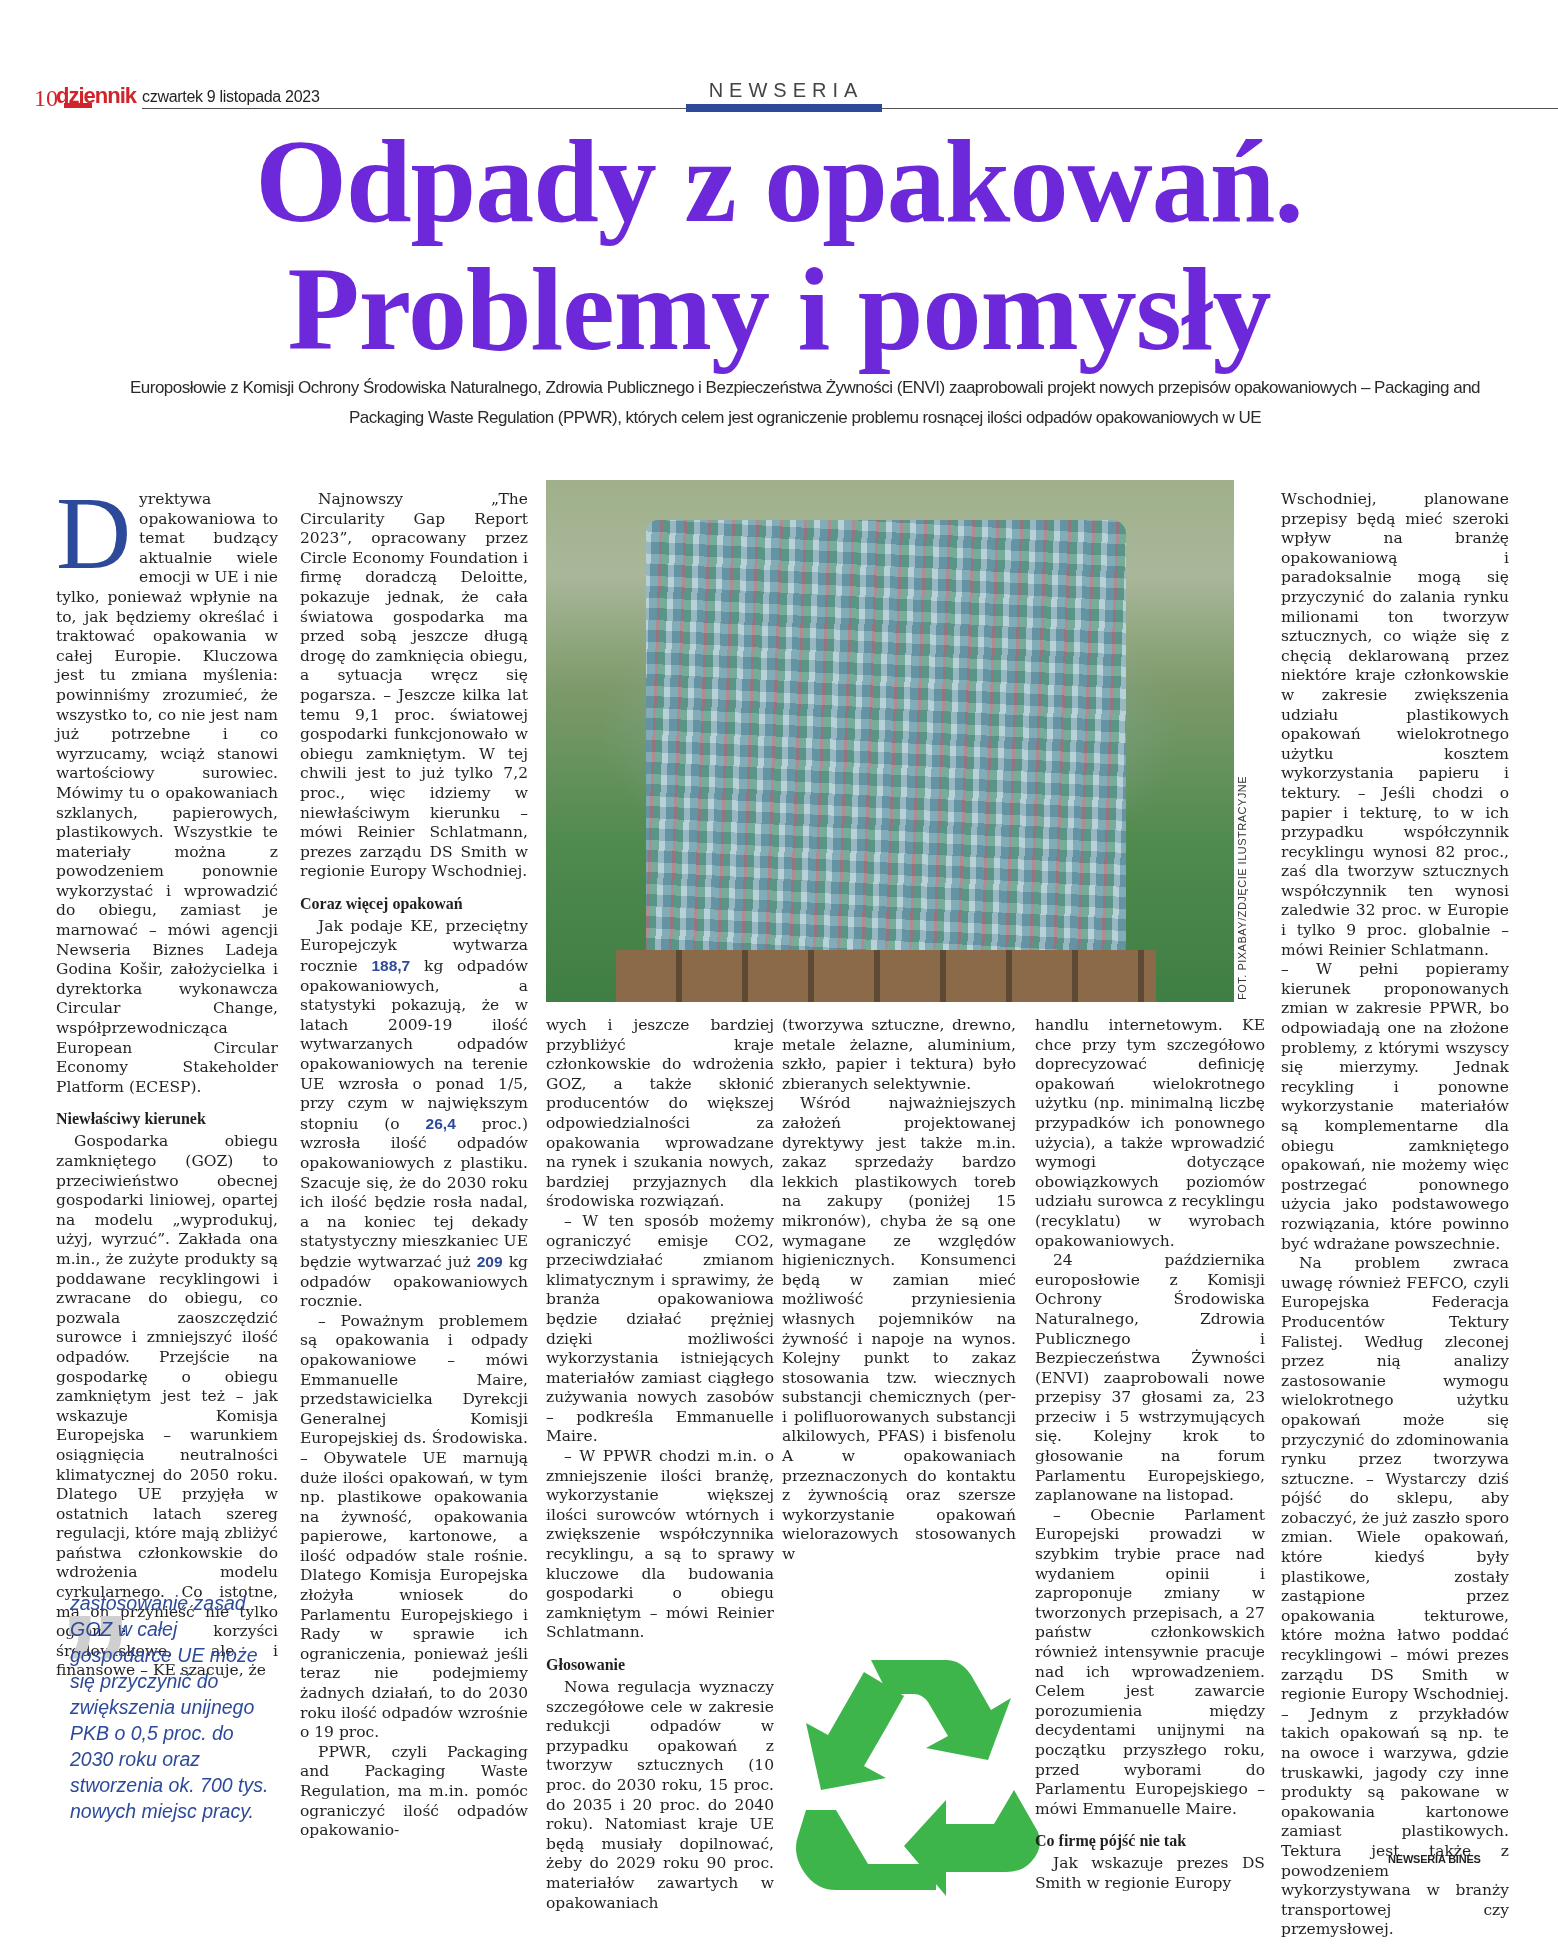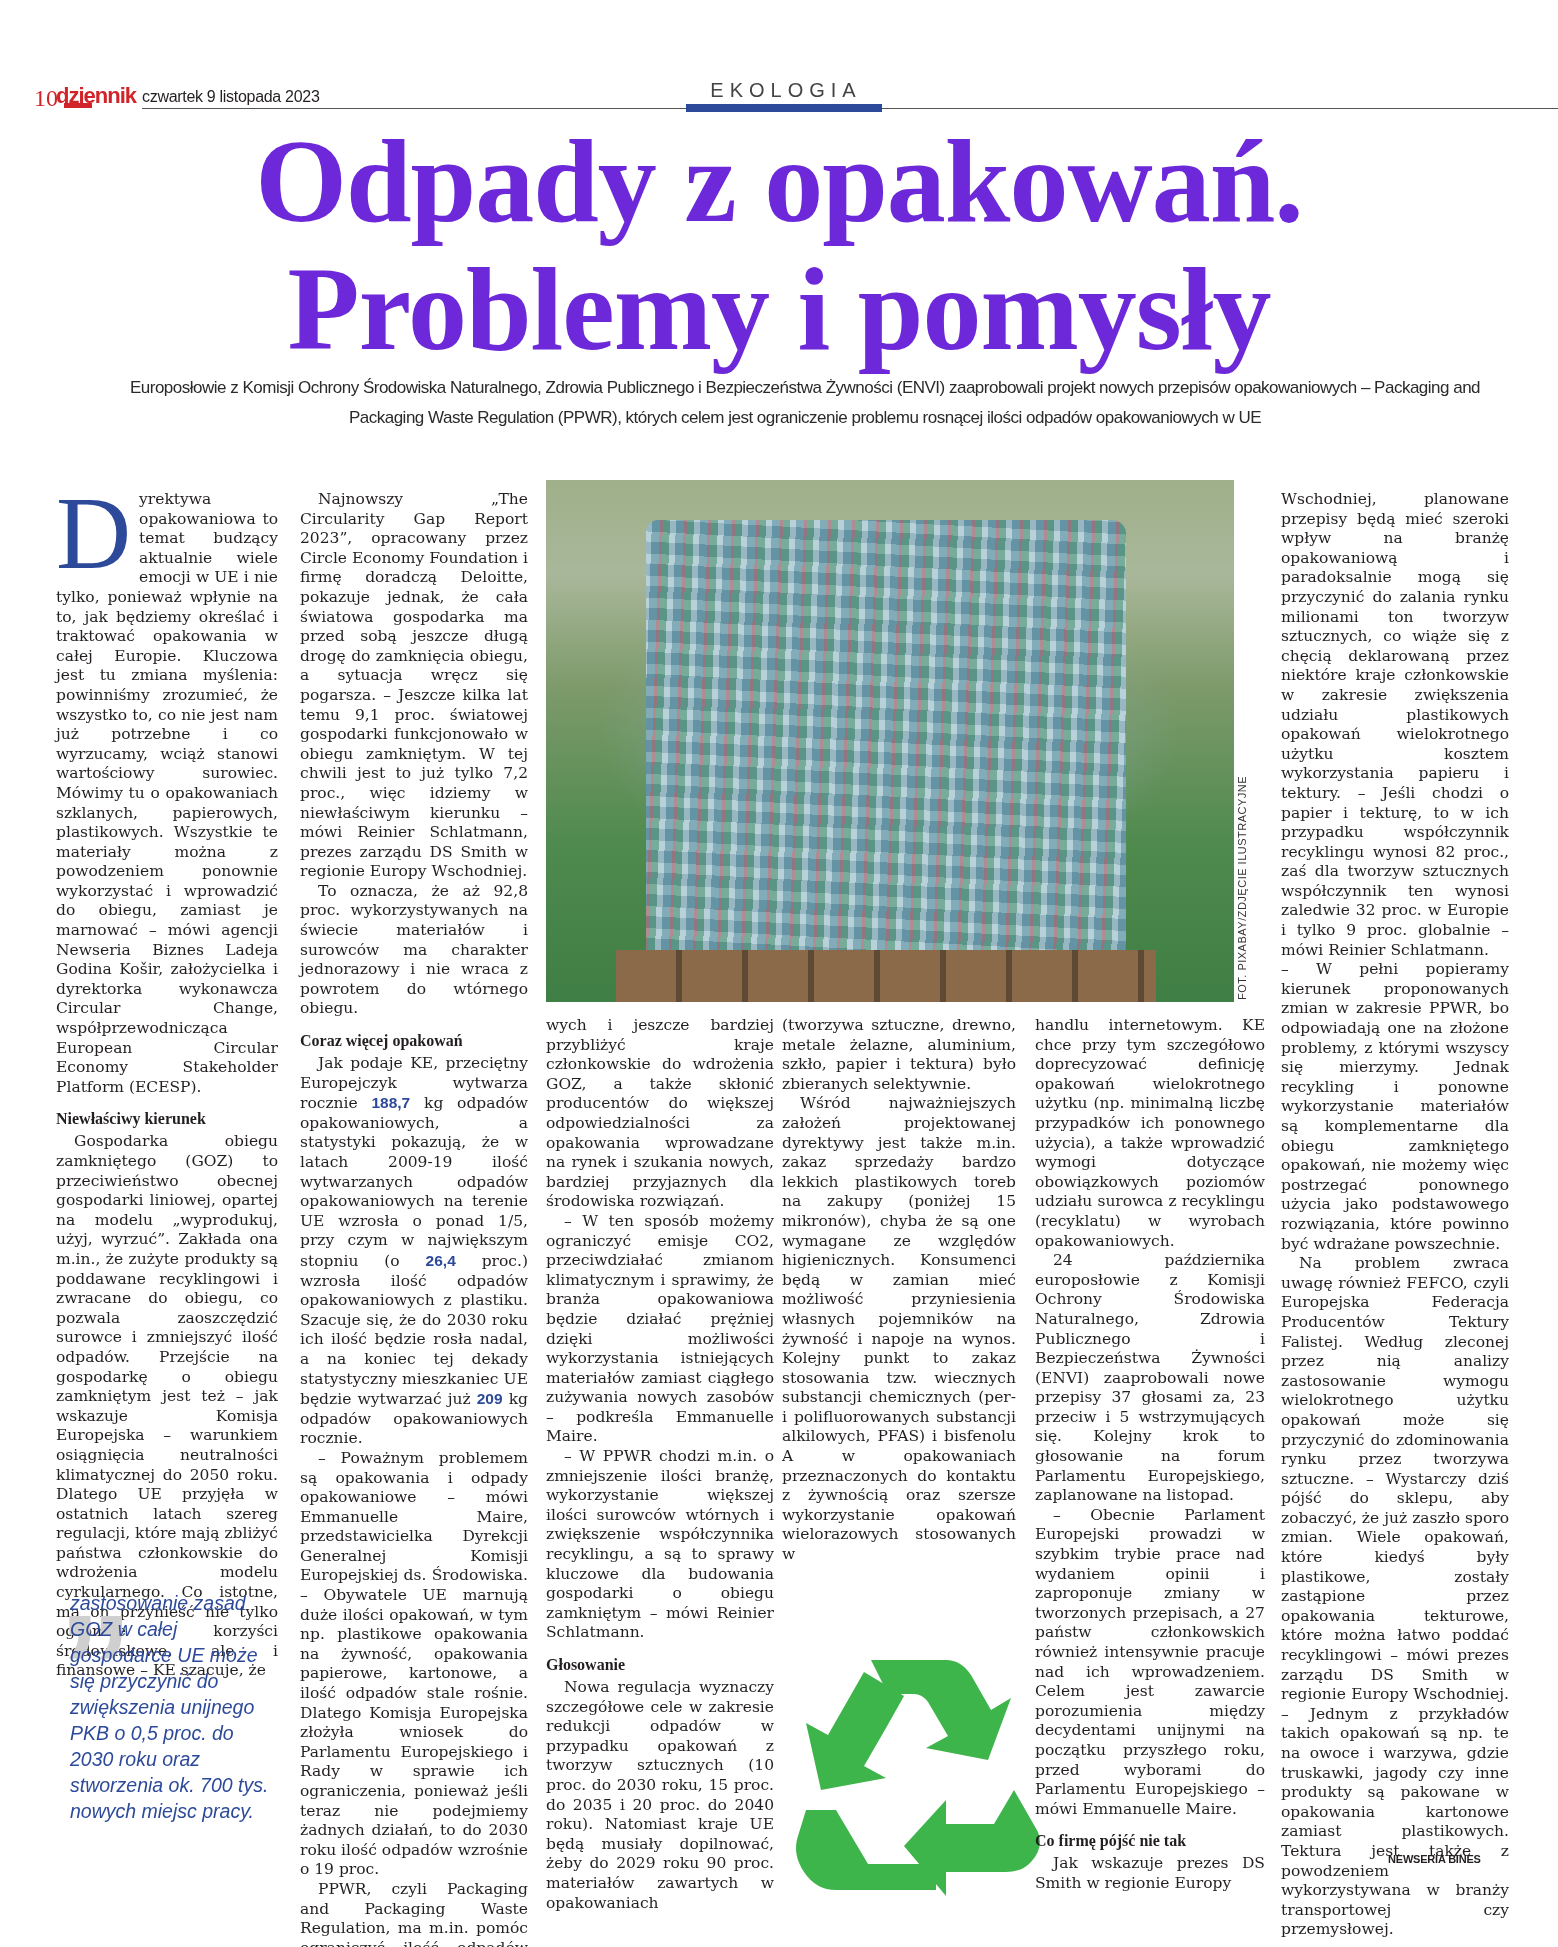--- a/index.html
+++ b/index.html
@@ -63,21 +63,21 @@
   </style>
 </head>
 <body>
 
 <div class="header">
   <span class="page-num">10</span>
   <span class="logo">dziennik</span>
   <span class="logo-sub"></span>
   <span class="date" style="left:142px;">czwartek 9 listopada 2023</span>
   <div class="header-rule" style="left:142px;width:1416px;"></div>
-  <div class="section" style="left:686px;width:200px;">EKOLOGIA</div>
+  <div class="section" style="left:686px;width:200px;">NEWSERIA</div>
   <div class="section-bar" style="left:686px;width:196px;"></div>
 </div>
 
 <h1 class="title">
   <span>Odpady z opakowań.</span><br>
   <span>Problemy i pomysły</span>
 </h1>
 
 <p class="lead">Europosłowie z Komisji Ochrony Środowiska Naturalnego, Zdrowia Publicznego i Bezpieczeństwa Żywności (ENVI) zaaprobowali projekt nowych przepisów opakowaniowych – Packaging and Packaging Waste Regulation (PPWR), których celem jest ograniczenie problemu rosnącej ilości odpadów opakowaniowych w UE</p>
 
@@ -94,21 +94,20 @@
   <p class="first">yrektywa opakowaniowa to temat budzący aktualnie wiele emocji w UE i nie tylko, ponieważ wpłynie na to, jak będziemy określać i traktować opakowania w całej Europie. Kluczowa jest tu zmiana myślenia: powinniśmy zrozumieć, że wszystko to, co nie jest nam już potrzebne i co wyrzucamy, wciąż stanowi wartościowy surowiec. Mówimy tu o opakowaniach szklanych, papierowych, plastikowych. Wszystkie te materiały można z powodzeniem ponownie wykorzystać i wprowadzić do obiegu, zamiast je marnować – mówi agencji Newseria Biznes Ladeja Godina Košir, założycielka i dyrektorka wykonawcza Circular Change, współprzewodnicząca European Circular Economy Stakeholder Platform (ECESP).</p>
   <h3>Niewłaściwy kierunek</h3>
   <p>Gospodarka obiegu zamkniętego (GOZ) to przeciwieństwo obecnej gospodarki liniowej, opartej na modelu „wyprodukuj, użyj, wyrzuć”. Zakłada ona m.in., że zużyte produkty są poddawane recyklingowi i zwracane do obiegu, co pozwala zaoszczędzić surowce i zmniejszyć ilość odpadów. Przejście na gospodarkę o obiegu zamkniętym jest też – jak wskazuje Komisja Europejska – warunkiem osiągnięcia neutralności klimatycznej do 2050 roku. Dlatego UE przyjęła w ostatnich latach szereg regulacji, które mają zbliżyć państwa członkowskie do wdrożenia modelu cyrkularnego. Co istotne, ma on przynieść nie tylko ogromne korzyści środowiskowe, ale i finansowe – KE szacuje, że</p>
 </div>
 
 <div class="quote-mark">”</div>
 <div class="quote">zastosowanie zasad GOZ w całej gospodarce UE może się przyczynić do zwiększenia unijnego PKB o 0,5 proc. do 2030 roku oraz stworzenia ok. 700 tys. nowych miejsc pracy.</div>
 
 <div class="col col2">
   <p>Najnowszy „The Circularity Gap Report 2023”, opracowany przez Circle Economy Foundation i firmę doradczą Deloitte, pokazuje jednak, że cała światowa gospodarka ma przed sobą jeszcze długą drogę do zamknięcia obiegu, a sytuacja wręcz się pogarsza. – Jeszcze kilka lat temu 9,1 proc. światowej gospodarki funkcjonowało w obiegu zamkniętym. W tej chwili jest to już tylko 7,2 proc., więc idziemy w niewłaściwym kierunku – mówi Reinier Schlatmann, prezes zarządu DS Smith w regionie Europy Wschodniej.</p>
-  <p>To oznacza, że aż 92,8 proc. wykorzystywanych na świecie materiałów i surowców ma charakter jednorazowy i nie wraca z powrotem do wtórnego obiegu.</p>
   <h3>Coraz więcej opakowań</h3>
   <p><span>Jak podaje KE, przeciętny Europejczyk wytwarza rocznie </span><span class="hl">188,7</span><span> kg odpadów opakowaniowych, a statystyki pokazują, że w latach 2009-19 ilość wytwarzanych odpadów opakowaniowych na terenie UE wzrosła o ponad 1/5, przy czym w największym stopniu (o </span><span class="hl">26,4</span><span> proc.) wzrosła ilość odpadów opakowaniowych z plastiku. Szacuje się, że do 2030 roku ich ilość będzie rosła nadal, a na koniec tej dekady statystyczny mieszkaniec UE będzie wytwarzać już </span><span class="hl">209</span><span> kg odpadów opakowaniowych rocznie.</span></p>
   <p>– Poważnym problemem są opakowania i odpady opakowaniowe – mówi Emmanuelle Maire, przedstawicielka Dyrekcji Generalnej Komisji Europejskiej ds. Środowiska. – Obywatele UE marnują duże ilości opakowań, w tym np. plastikowe opakowania na żywność, opakowania papierowe, kartonowe, a ilość odpadów stale rośnie. Dlatego Komisja Europejska złożyła wniosek do Parlamentu Europejskiego i Rady w sprawie ich ograniczenia, ponieważ jeśli teraz nie podejmiemy żadnych działań, to do 2030 roku ilość odpadów wzrośnie o 19 proc.</p>
   <p>PPWR, czyli Packaging and Packaging Waste Regulation, ma m.in. pomóc ograniczyć ilość odpadów opakowanio-</p>
 </div>
 
 <div class="col col3">
   <p class="noind">wych i jeszcze bardziej przybliżyć kraje członkowskie do wdrożenia GOZ, a także skłonić producentów do większej odpowiedzialności za opakowania wprowadzane na rynek i szukania nowych, bardziej przyjaznych dla środowiska rozwiązań.</p>
   <p>– W ten sposób możemy ograniczyć emisje CO2, przeciwdziałać zmianom klimatycznym i sprawimy, że branża opakowaniowa będzie działać prężniej dzięki możliwości wykorzystania istniejących materiałów zamiast ciągłego zużywania nowych zasobów – podkreśla Emmanuelle Maire.</p>
   <p>– W PPWR chodzi m.in. o zmniejszenie ilości branżę, wykorzystanie większej ilości surowców wtórnych i zwiększenie współczynnika recyklingu, a są to sprawy kluczowe dla budowania gospodarki o obiegu zamkniętym – mówi Reinier Schlatmann.</p>

